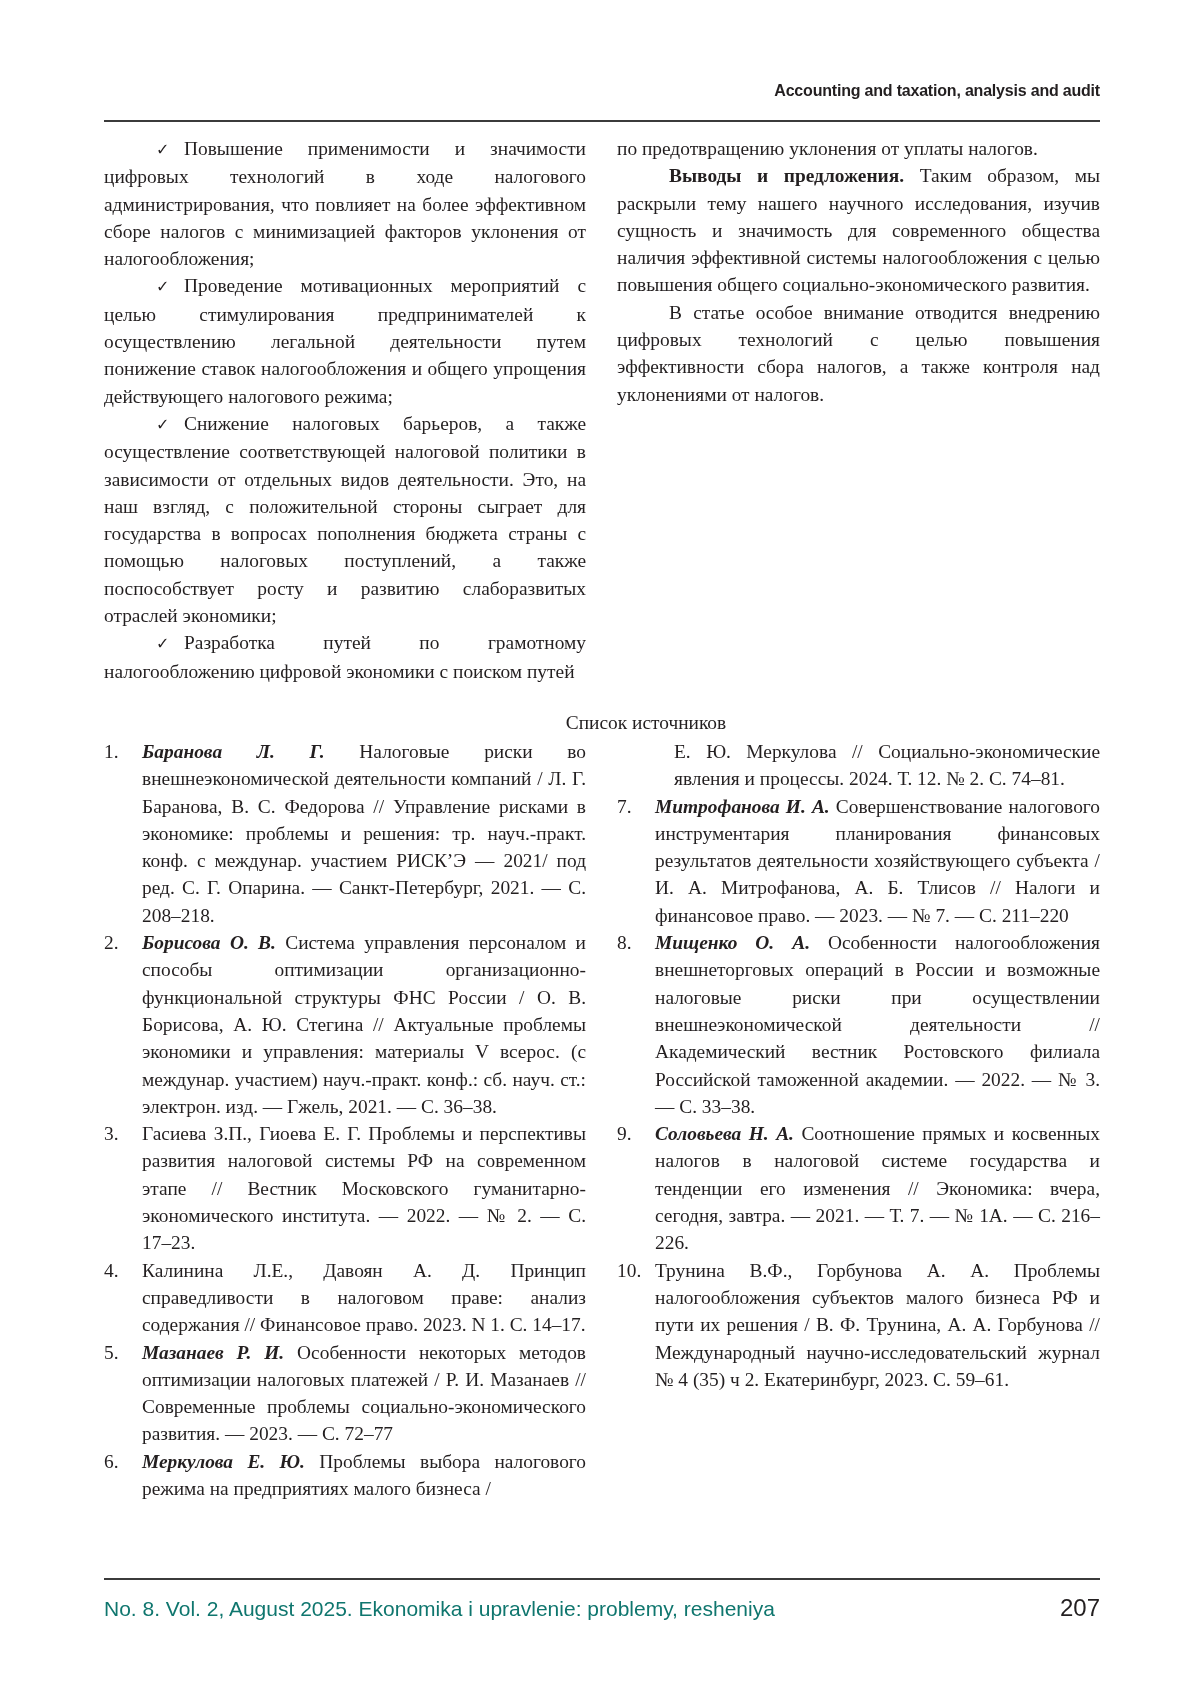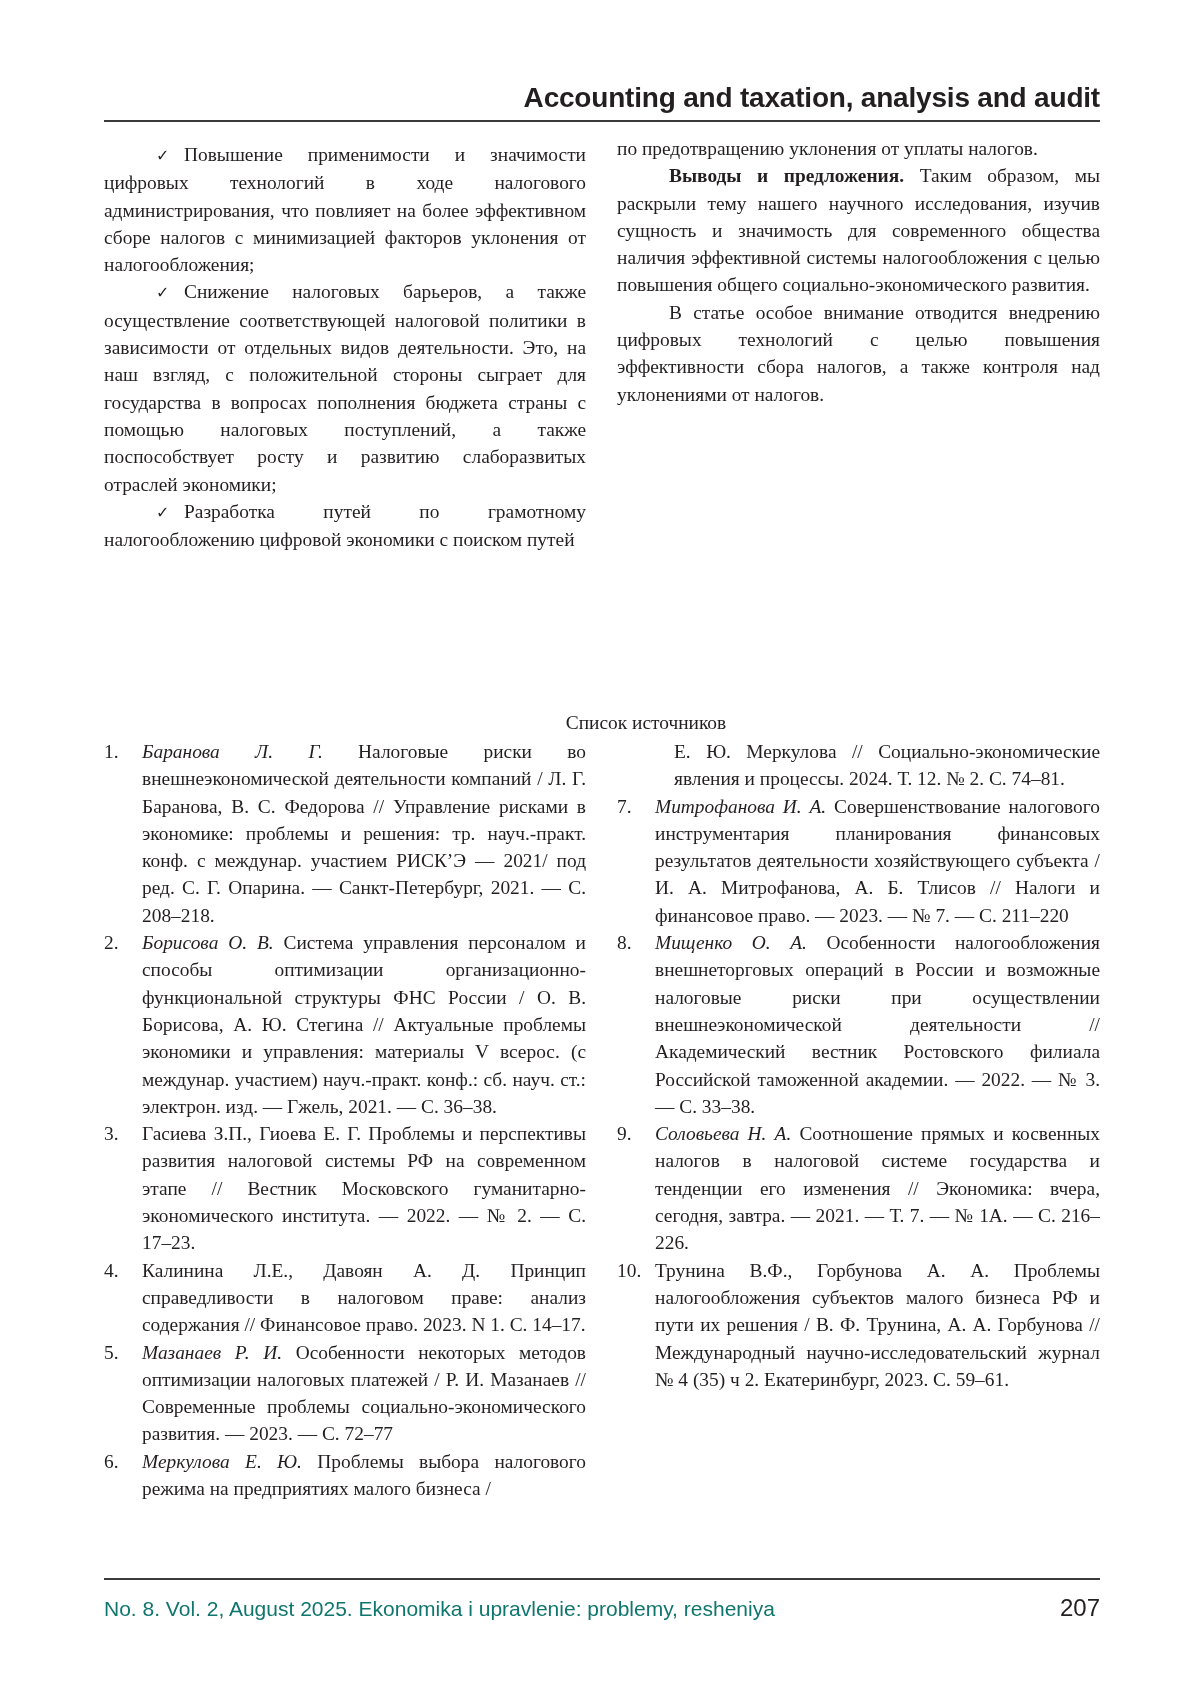--- a/index.html
+++ b/index.html
@@ -1,56 +1,57 @@
 <!DOCTYPE html>
 <html><head>
 <meta charset="utf-8">
 <style>
   html, body { margin: 0; padding: 0; background: #ffffff; }
   body { width: 1200px; height: 1698px; position: relative; overflow: hidden; color: #231f20; }
   .header-title {
     position: absolute; right: 100px; top: 82px;
-    font-family: "Liberation Sans", sans-serif; font-weight: bold; font-size: 28px;
+    font-family: "Liberation Sans", sans-serif; font-weight: bold; font-size: 16px;
     letter-spacing: -0.2px; color: #231f20;
   }
   .rule { position: absolute; left: 104px; width: 996px; height: 2px; background: #3b3b3b; }
   .rule.top { top: 120px; }
   .rule.bottom { top: 1578px; }
   .col { position: absolute; font-family: "Liberation Serif", serif; font-size: 19.4px; line-height: 27.3px; }
-  .col.left { left: 104px; width: 482px; top: 135px; margin-top: 6px; }
+  .col.left { left: 104px; width: 482px; top: 135px; }
   .col.right { left: 617px; width: 483px; top: 135px; }
   .p { text-align: justify; margin: 0; hyphens: none; }
   .p.indent { text-indent: 52px; }
   .check { display: inline-block; width: 22px; text-indent: 0; font-family: "DejaVu Sans", sans-serif; font-size: 16px; margin-right: 6px; }
   .b { font-weight: bold; }
   .refs-title {
     position: absolute; top: 712px; left: 8px; width: 1200px; text-align: center;
     font-family: "Liberation Serif", serif; font-weight: normal; font-size: 19.4px; padding-left: 38px;
   }
   .refs { position: absolute; top: 738px; font-family: "Liberation Serif", serif; font-size: 19.4px; line-height: 27.3px; }
   .refs.left { left: 104px; width: 482px; }
   .refs.right { left: 617px; width: 483px; }
   .ref { display: flex; margin: 0; }
   .ref .num { flex: 0 0 38px; }
   .ref .body { flex: 1; text-align: justify; }
   .ref.cont .body { margin-left: 57px; }
-  .i { font-style: italic; }
+  .i { font-style: italic; font-weight: bold; }
   .footer-left { position: absolute; left: 104px; top: 1597px; font-family: "Liberation Sans", sans-serif; font-size: 21px; color: #0f766e; }
   .footer-right { position: absolute; right: 100px; top: 1594px; font-family: "Liberation Sans", sans-serif; font-size: 24px; color: #231f20; margin-left: 9px; }
 </style>
 </head>
 <body>
 
 <div>
   <div class="header-title">Accounting and taxation, analysis and audit</div>
 </div>
 <div class="rule top"></div>
 
 <div class="col left">
   <p class="p indent"><span class="check">✓</span><span>Повышение применимости и значимости цифровых технологий в ходе налогового администрирования, что повлияет на более эффективном сборе налогов с минимизацией факторов уклонения от налогообложения;</span></p>
+  <p class="p indent"><span class="check">✓</span><span>Проведение мотивационных мероприятий с целью стимулирования предпринимателей к осуществлению легальной деятельности путем понижение ставок налогообложения и общего упрощения действующего налогового режима;</span></p>
   <p class="p indent"><span class="check">✓</span><span>Снижение налоговых барьеров, а также осуществление соответствующей налоговой политики в зависимости от отдельных видов деятельности. Это, на наш взгляд, с положительной стороны сыграет для государства в вопросах пополнения бюджета страны с помощью налоговых поступлений, а также поспособствует росту и развитию слаборазвитых отраслей экономики;</span></p>
   <p class="p indent"><span class="check">✓</span><span>Разработка путей по грамотному налогообложению цифровой экономики с поиском путей</span></p>
 </div>
 
 <div class="col right">
   <p class="p">по предотвращению уклонения от уплаты налогов.</p>
   <p class="p indent"><span class="b">Выводы и предложения.</span> <span>Таким образом, мы раскрыли тему нашего научного исследования, изучив сущность и значимость для современного общества наличия эффективной системы налогообложения с целью повышения общего социально-экономического развития.</span></p>
   <p class="p indent">В статье особое внимание отводится внедрению цифровых технологий с целью повышения эффективности сбора налогов, а также контроля над уклонениями от налогов.</p>
 </div>
 

